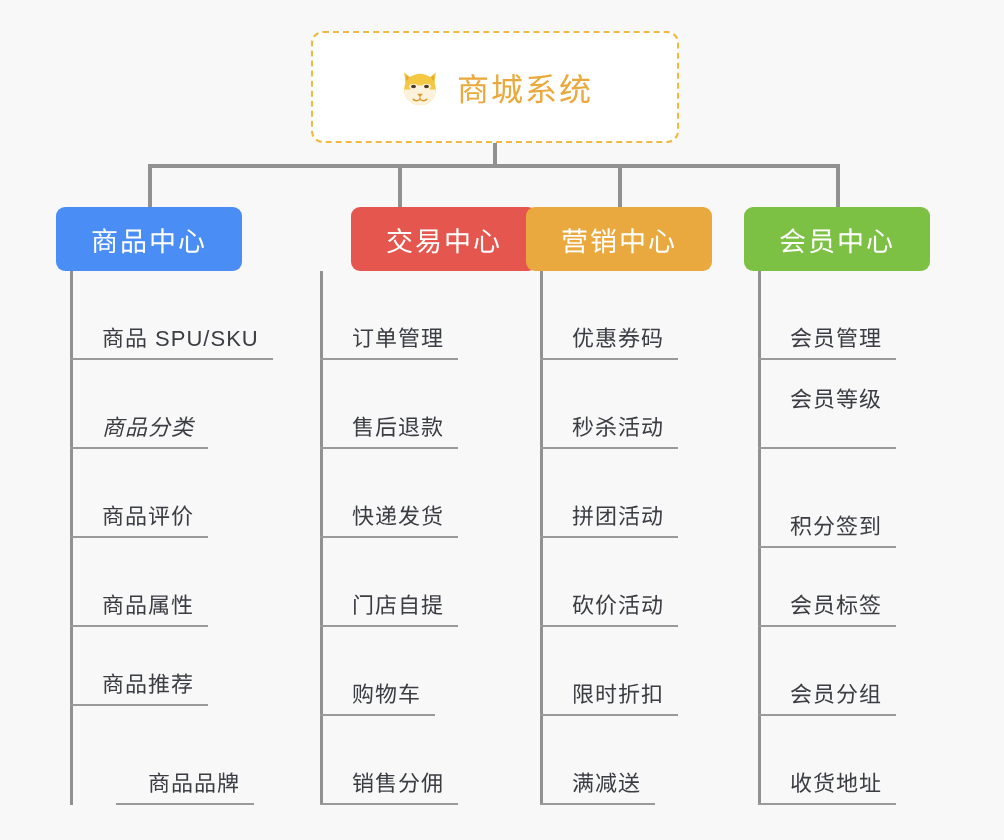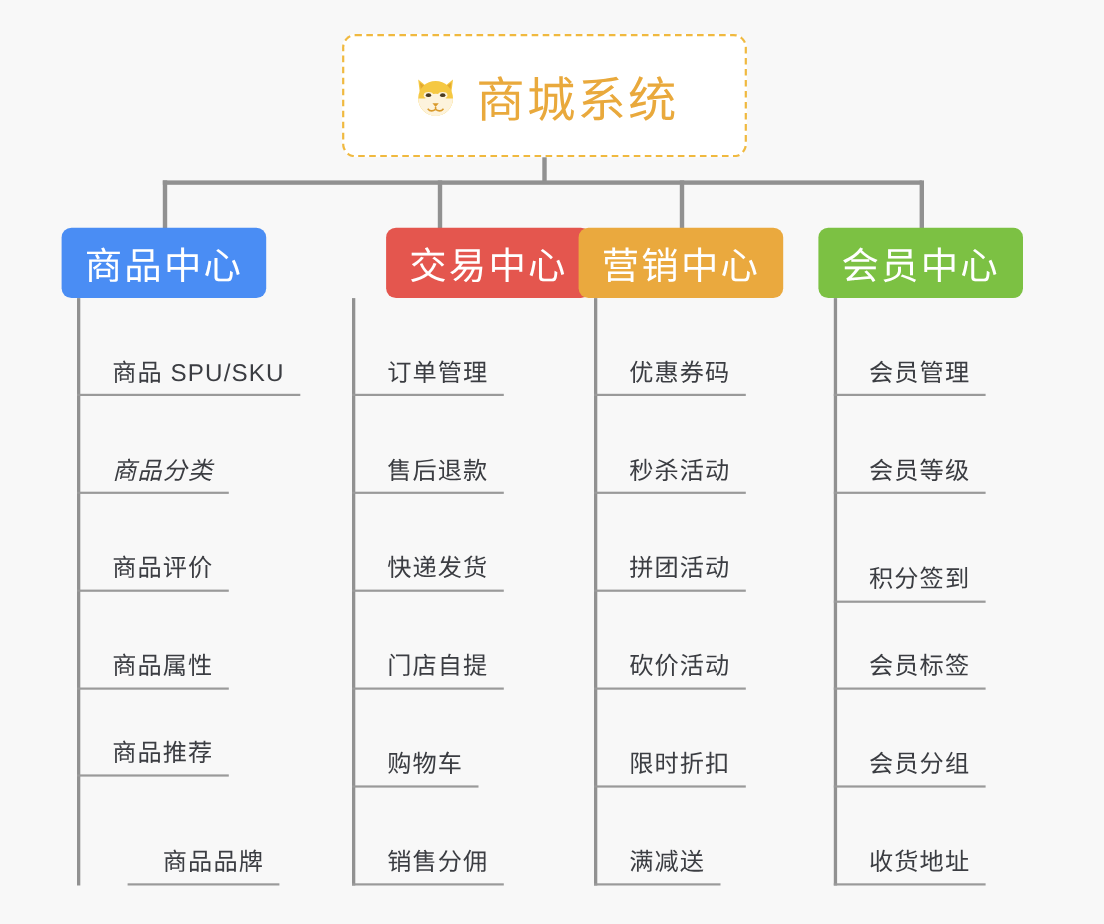--- a/index.html
+++ b/index.html
@@ -39,21 +39,21 @@
     gap: 14px;
   }
   .root-emoji {
     font-size: 42px;
     line-height: 1;
     display: block;
     margin-top: 2px;
   }
   .root-emoji svg { display: block; }
   .root-title {
-    font-size: 44px;
+    font-size: 32px;
     color: #e9a93c;
     letter-spacing: 2px;
     white-space: nowrap;
     font-weight: 400;
   }
 
   
   .conn {
     position: absolute;
     background: #919191;
@@ -92,21 +92,21 @@
     top: 43px;
     left: -92px;
     width: 186px;
     height: 64px;
     box-sizing: border-box;
     border-radius: 9px;
     display: flex;
     align-items: center;
     justify-content: center;
     color: #ffffff;
-    font-size: 34px;
+    font-size: 27px;
     letter-spacing: 2px;
     white-space: nowrap;
   }
   
   .cat-spine {
     position: absolute;
     left: -78px;
     top: 107px;
     width: 3px;
     background: #919191;
@@ -269,21 +269,21 @@
 
   <div class="category" id="cat-3" style="left:836px;">
     <div class="cat-drop"></div>
     <div class="cat-header" style="background: rgb(124, 193, 67);">会员中心</div>
     <div class="cat-spine" style="height: 534px;"></div>
     <div class="leaf-list">
         <div class="leaf" style="top: 0px;">
           <div class="leaf-label">会员管理</div>
           <div class="leaf-rule"></div>
         </div>
-        <div class="leaf" style="top: 89px;">
+        <div class="leaf" style="top: 89px; gap: 28px;">
           <div class="leaf-label">会员等级</div>
           <div class="leaf-rule"></div>
         </div>
         <div class="leaf" style="top: 188px;">
           <div class="leaf-label">积分签到</div>
           <div class="leaf-rule"></div>
         </div>
         <div class="leaf" style="top: 267px;">
           <div class="leaf-label">会员标签</div>
           <div class="leaf-rule"></div>

